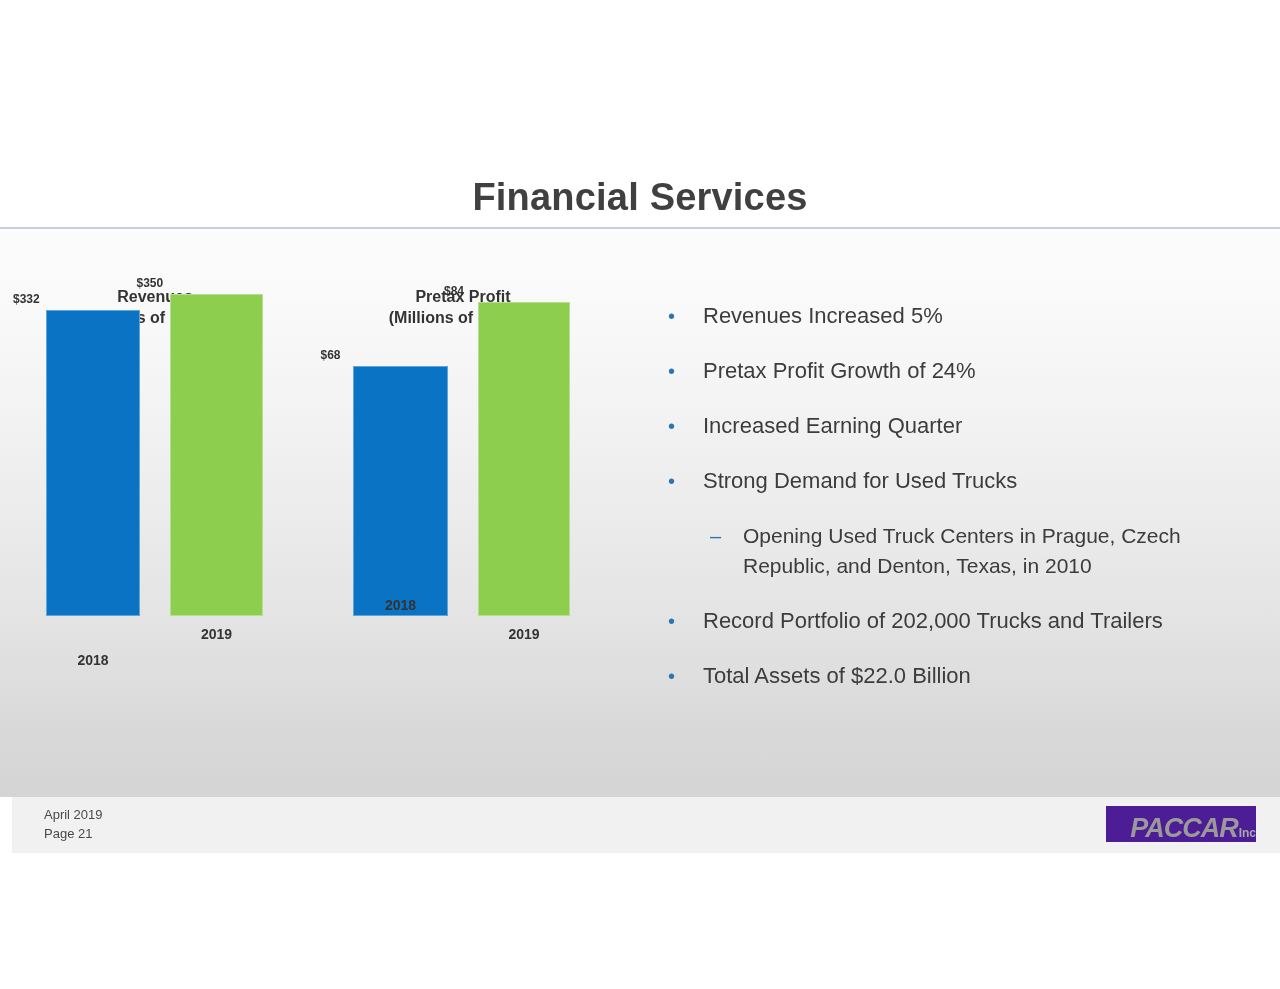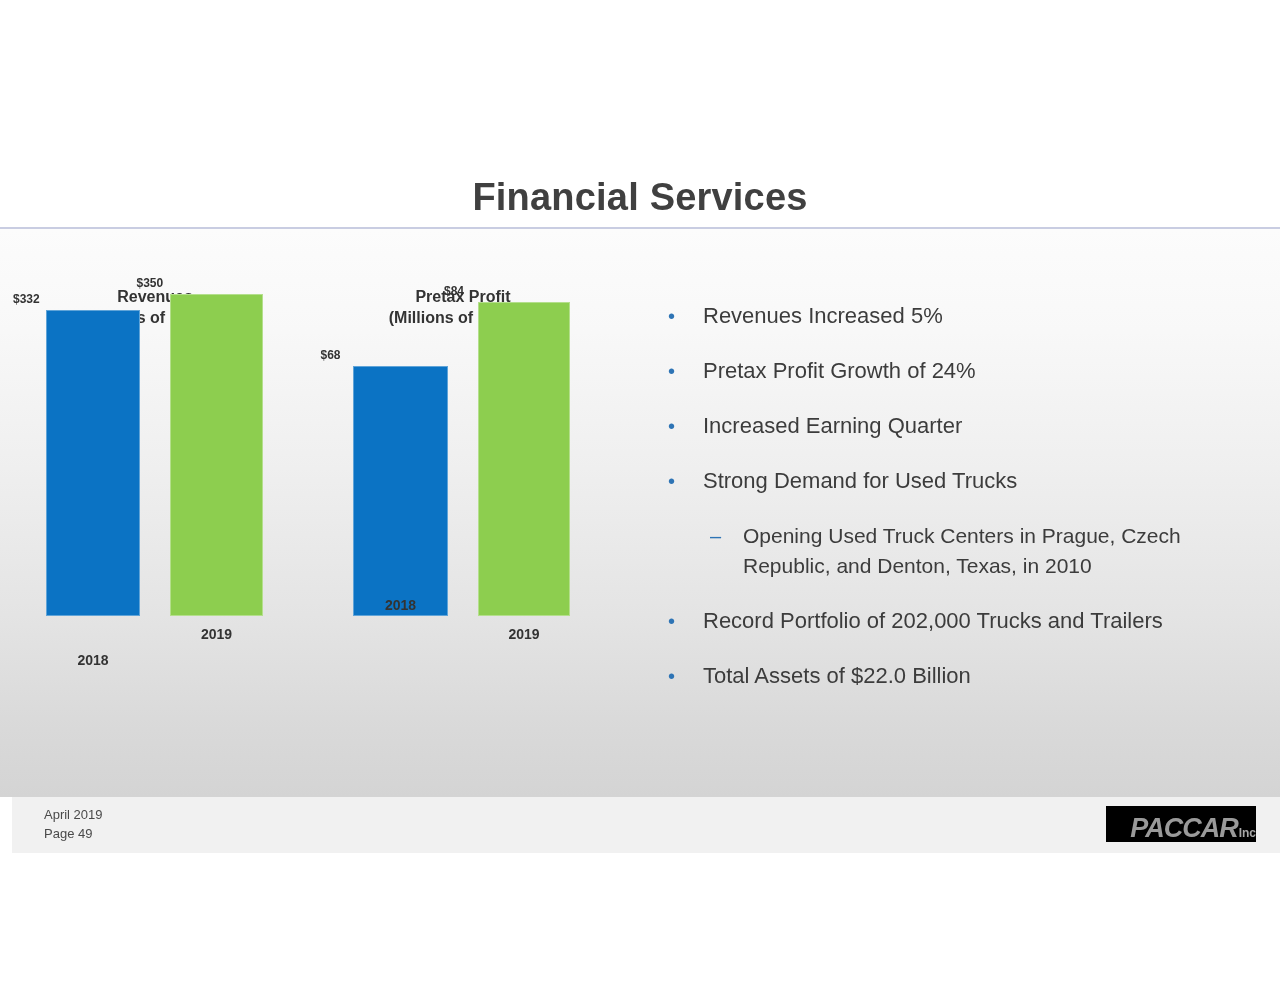--- a/index.html
+++ b/index.html
@@ -165,21 +165,21 @@
     color: #4a4a4a;
     font-size: 13px;
     line-height: 19px;
   }
   .logo {
     position: absolute;
     right: 36px;
     top: 9px;
     width: 150px;
     height: 36px;
-    background: #000000;
+    background: #4c1d95;
     display: flex;
     align-items: flex-end;
     justify-content: flex-end;
   }
   .logo-word {
     color: #9a9a9a;
     font-size: 27px;
     font-weight: bold;
     font-style: italic;
     letter-spacing: -1px;
@@ -275,21 +275,21 @@
         <span class="bullet-mark">•</span>
         <span class="bullet-text">Total Assets of $22.0 Billion</span>
       </div>
     </div>
 
   </div>
 
   <div class="footer">
     <div class="footer-left">
       <div>April 2019</div>
-      <div>Page 49</div>
+      <div>Page 21</div>
     </div>
     <div class="logo">
       <span class="logo-word">PACCAR</span>
       <span class="logo-inc">Inc</span>
     </div>
   </div>
 
 </div>
 
 </body></html>

